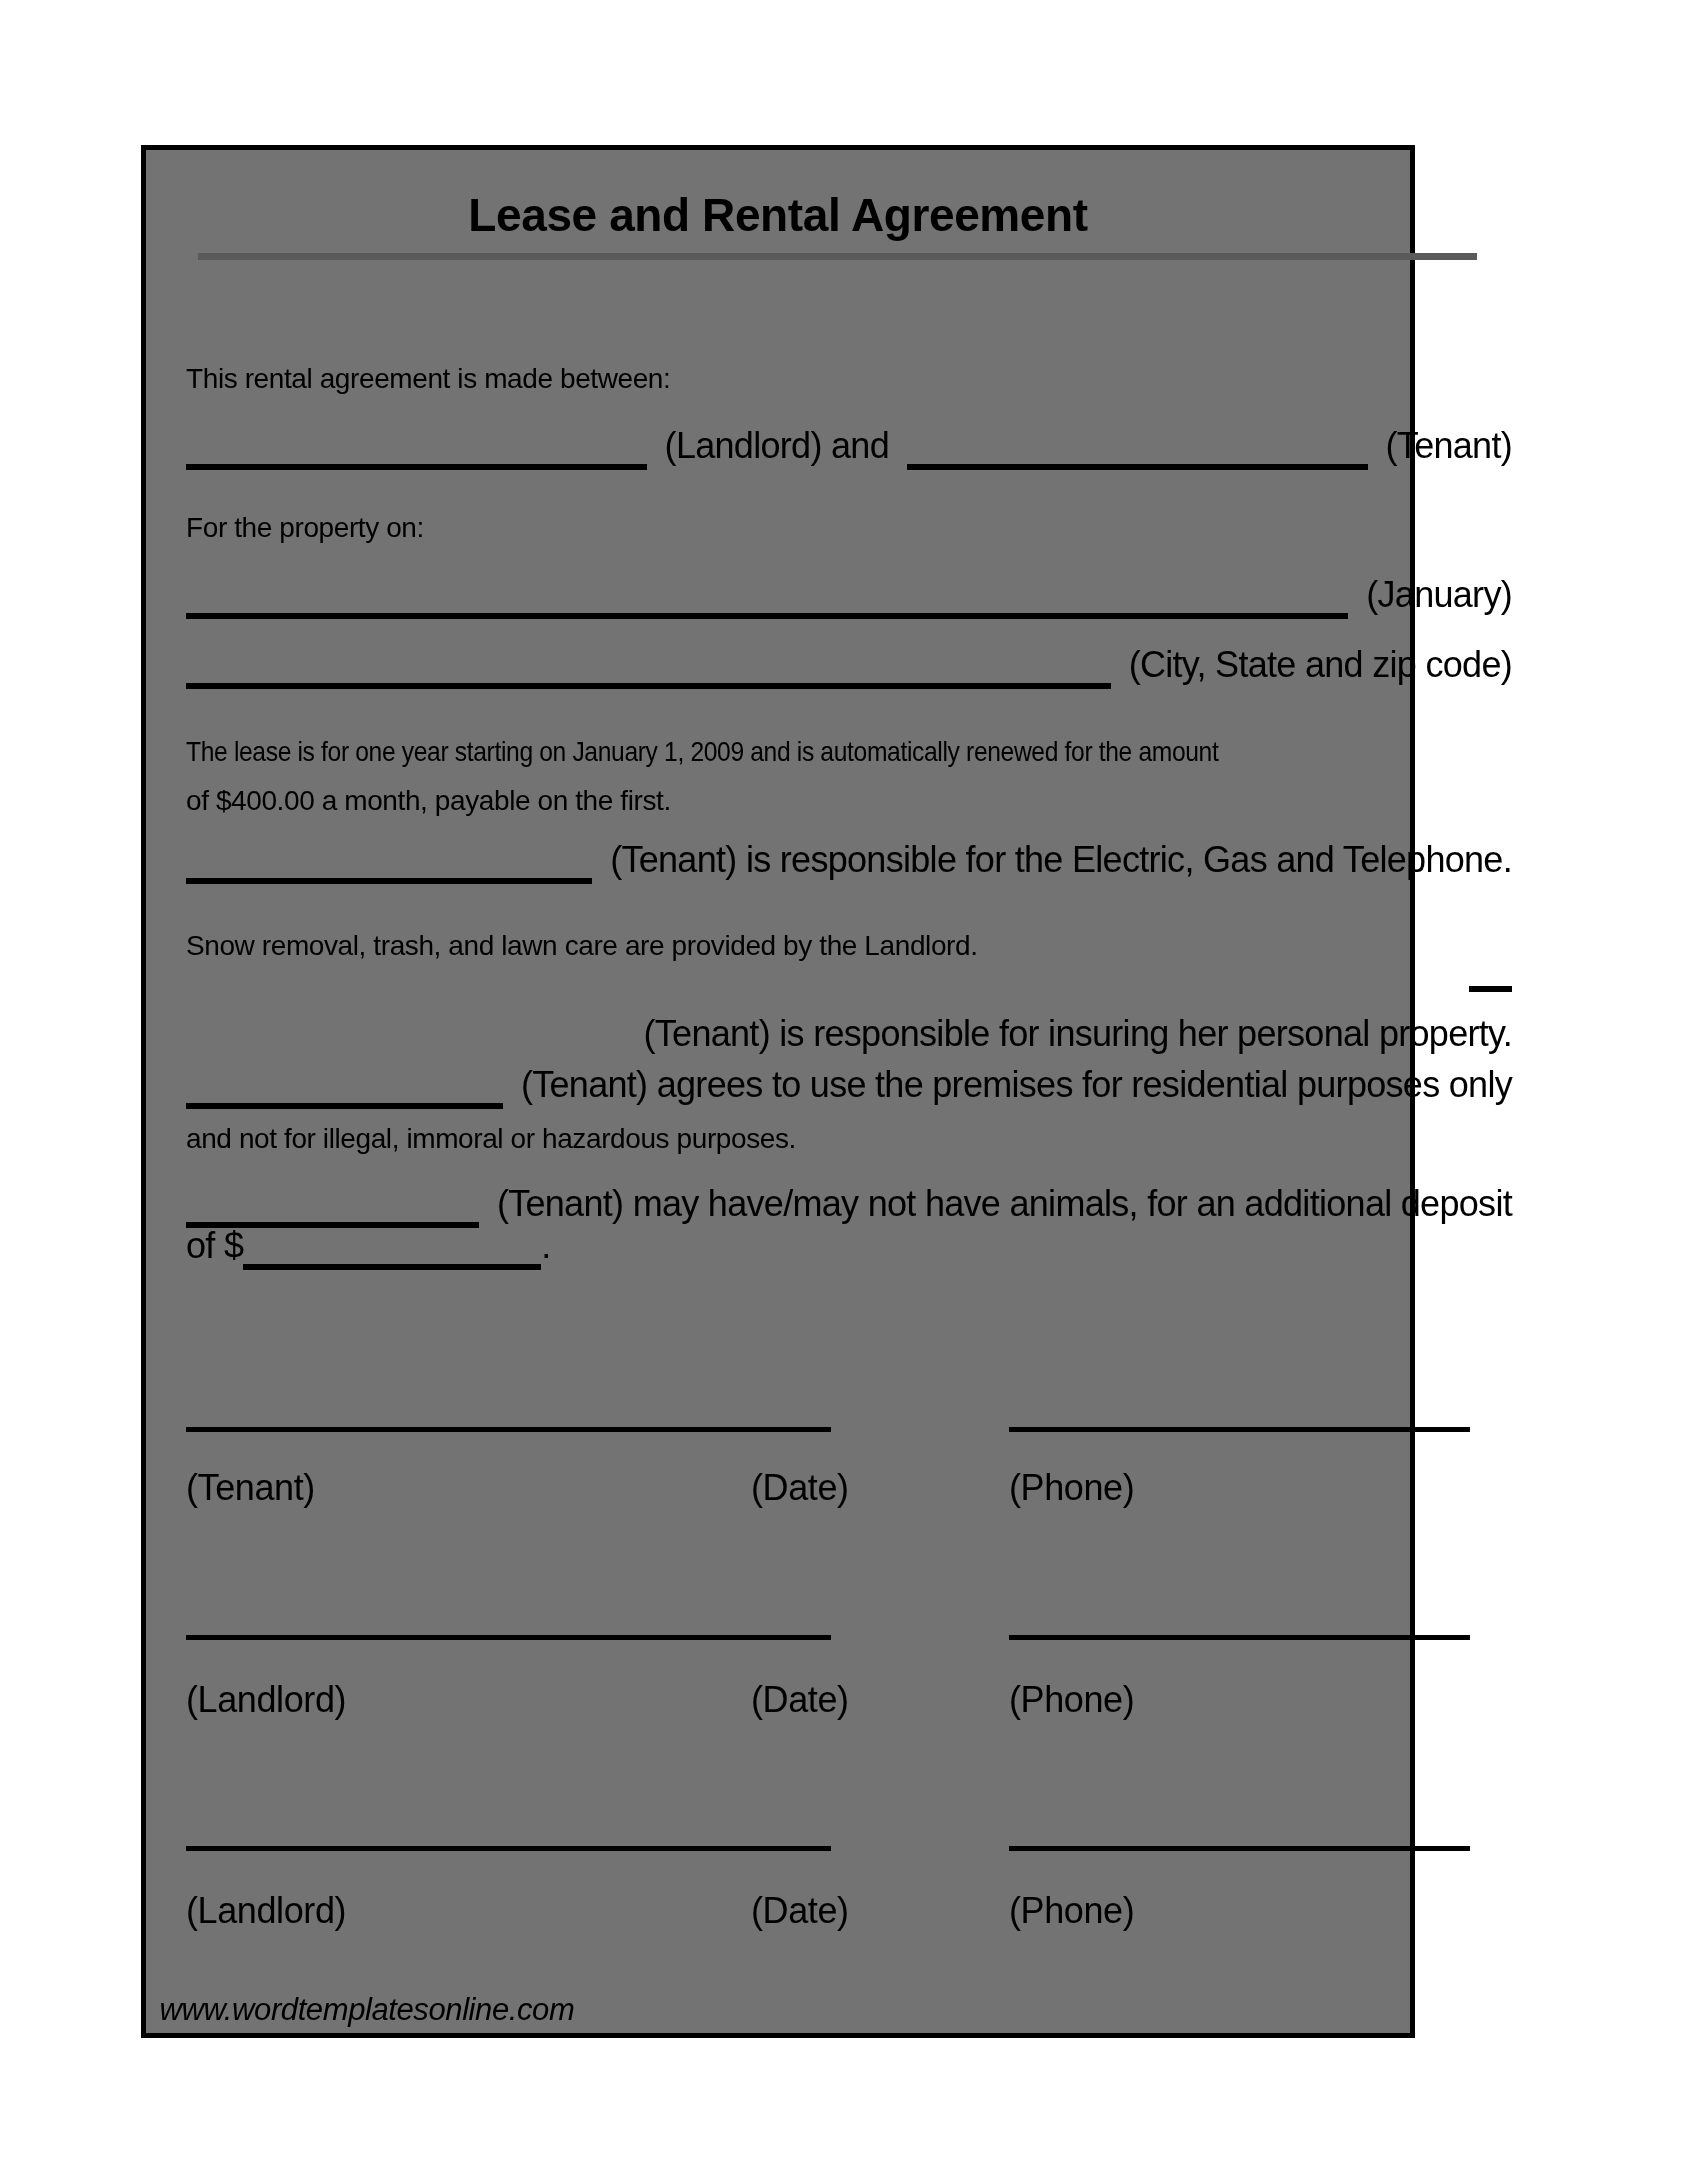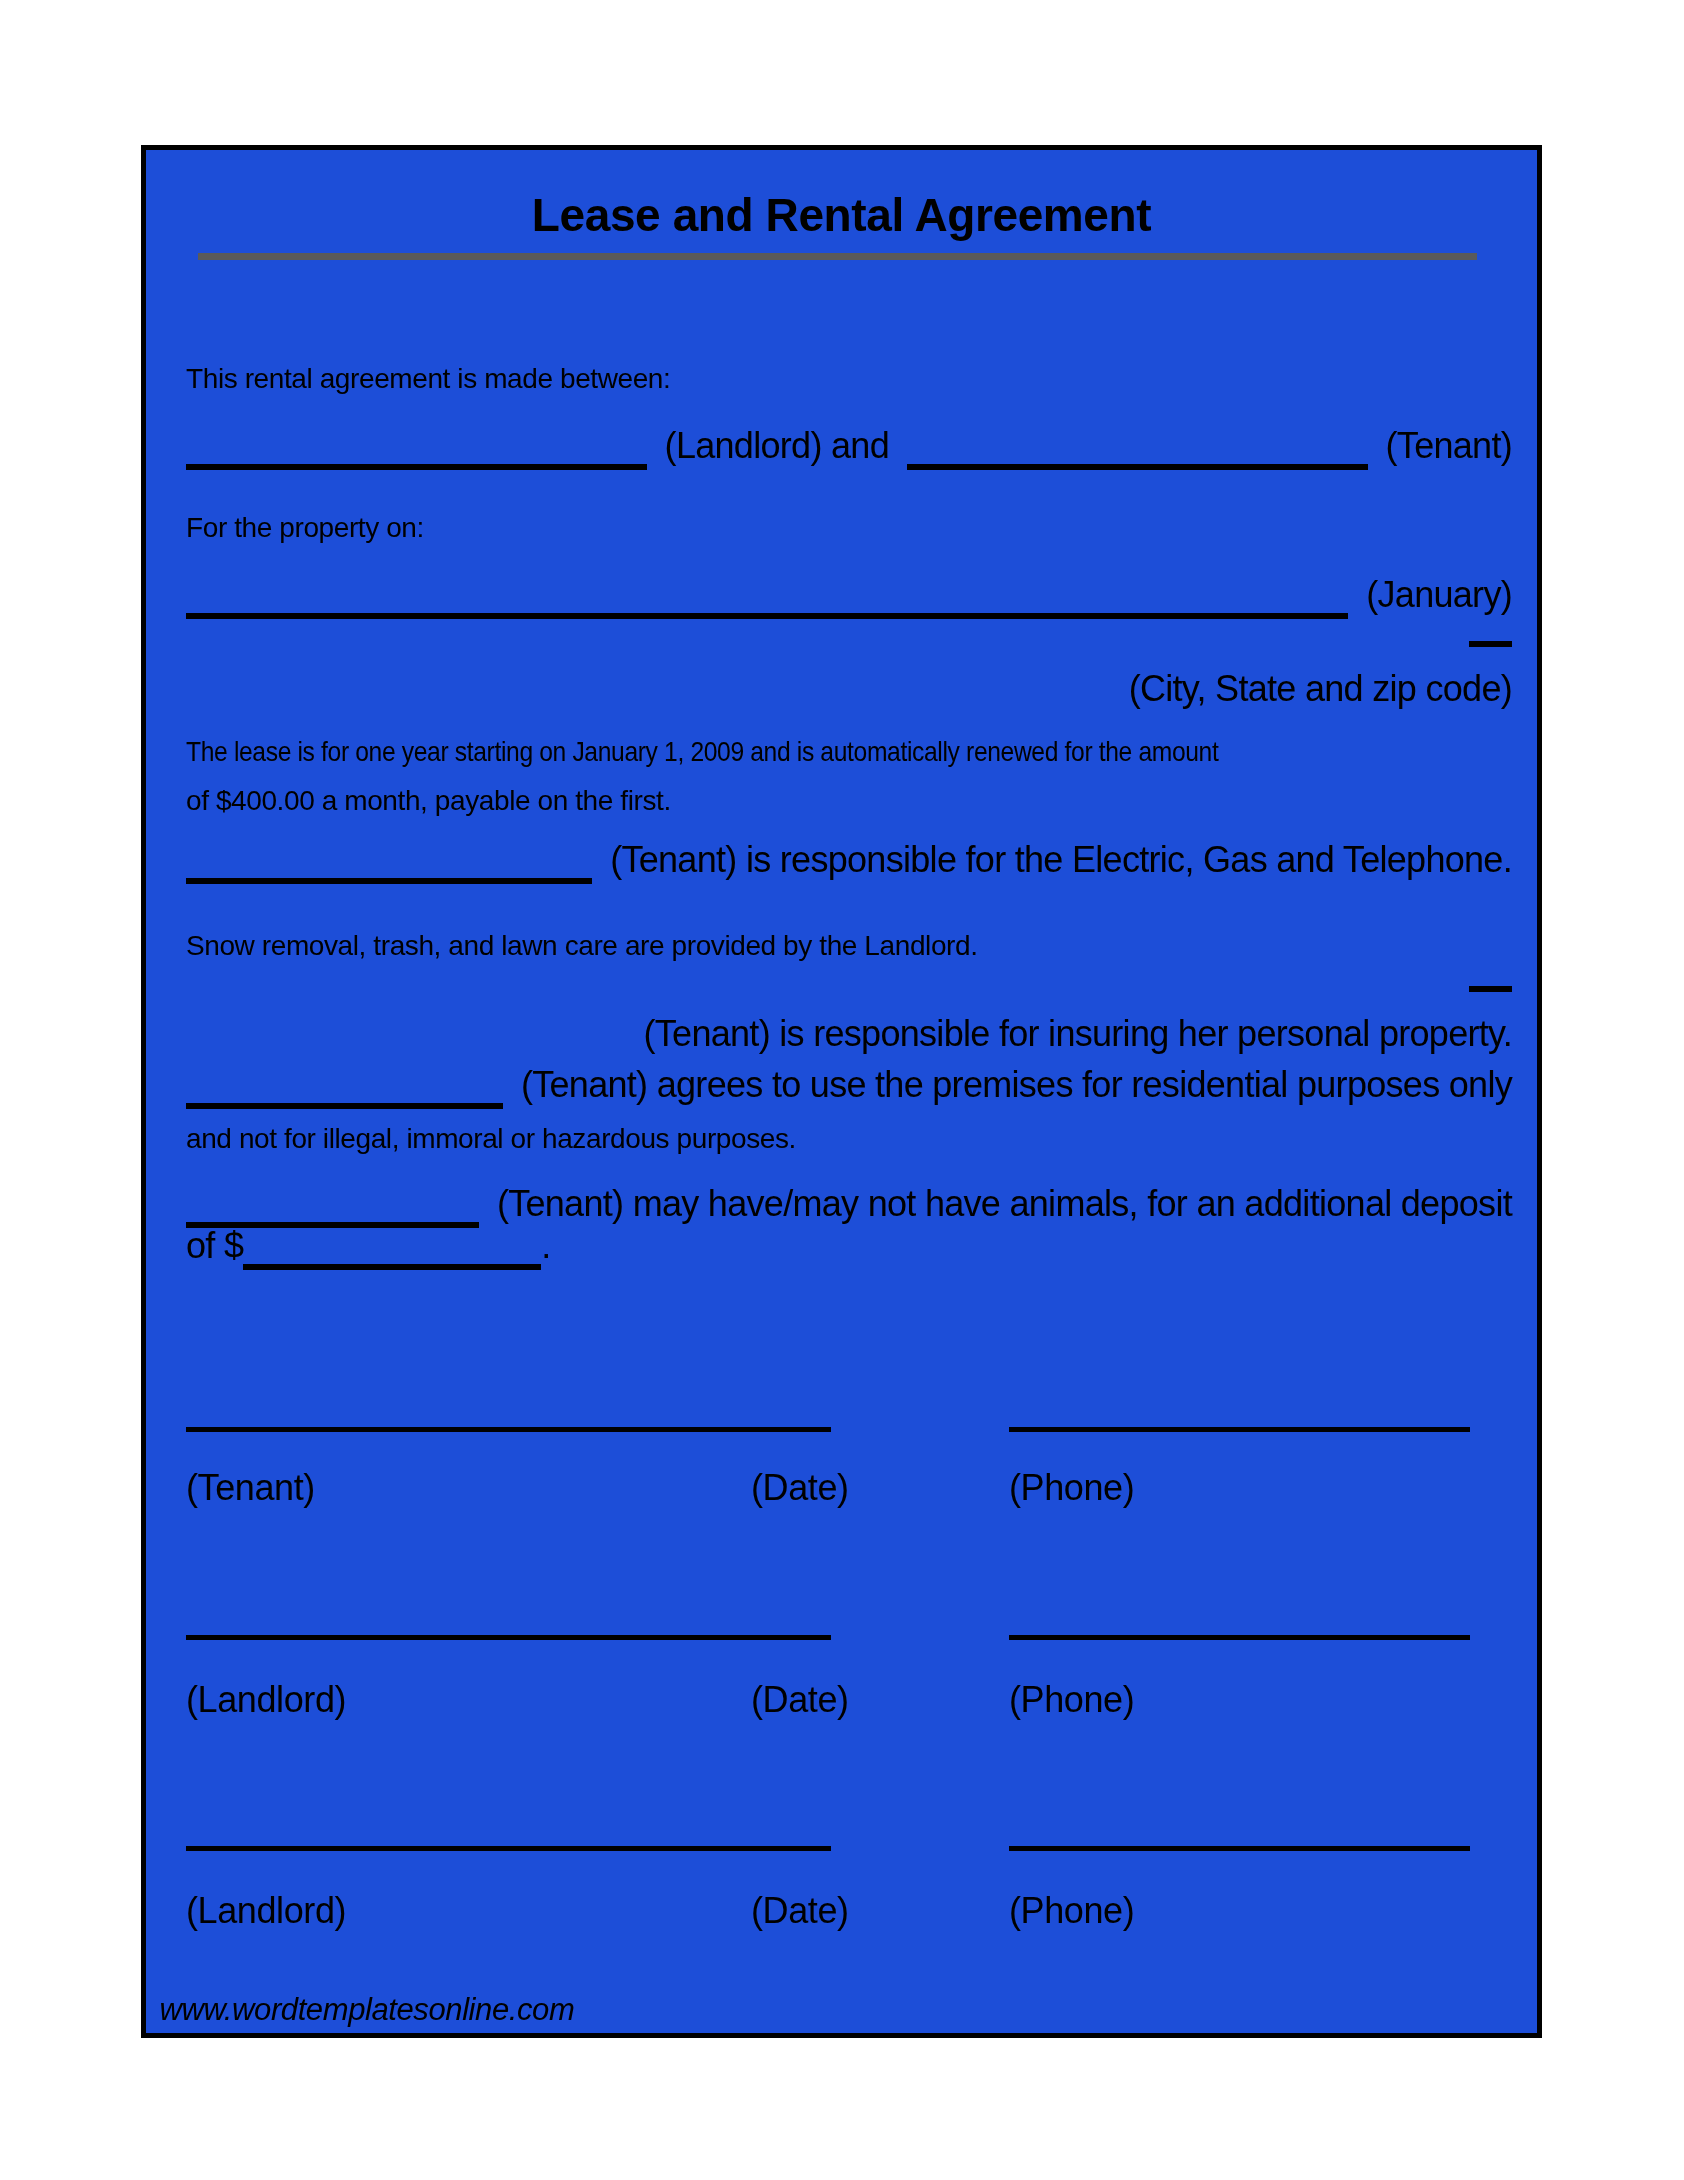--- a/index.html
+++ b/index.html
@@ -1,22 +1,22 @@
 <!DOCTYPE html>
 <html style="font-size:13.6px"><head>
 <meta charset="utf-8">
 <style>
   html,body { margin:0; padding:0; background:#ffffff; }
   .page {
     position:relative; width:1685px; height:2181px; background:#ffffff;
     font-family:"Liberation Sans", sans-serif; color:#000000; overflow:hidden;
   }
   .doc {
-    position:absolute; left:141px; top:145px; width:1401px; height:1893px;
-    border:5.1px solid #000000; box-sizing:border-box; background:#1d4ed8;
+    position:absolute; left:141px; top:145px; width:1274px; height:1893px;
+    border:5.1px solid #000000; box-sizing:border-box; background:#737373;
   }
   .row { position:absolute; left:40px; width:1326px; }
   .line { font-size:28px; line-height:49px; letter-spacing:-0.4px; }
   .fitspan { display:inline-block; white-space:nowrap; transform-origin:left bottom; }
   .title-row { position:absolute; left:0; width:100%; text-align:center; }
   .title-text { font-size:46px; font-weight:bold; line-height:56px; letter-spacing:-0.4px; }
   .title-rule { position:absolute; background:#5a5a5a; }
   .blankrow {
     position:absolute; left:40px; width:1326px; display:flex;
     align-items:flex-end; height:48px; gap:18px; transform-origin:left bottom;
@@ -60,21 +60,21 @@
 
     <div class="row line" style="top:353px;">
       <span class="fitspan">For the property on:</span>
     </div>
 
     <div class="blankrow" style="top:421px;">
       <span class="blank"></span>
       <span class="lbl">(January)</span>
     </div>
 
-    <div class="blankrow" style="top:491px;flex-direction:column;">
+    <div class="blankrow" style="top:491px;">
       <span class="blank"></span>
       <span class="lbl">(City, State and zip code)</span>
     </div>
 
     <div class="row line" style="top:577px;">
       <div><span class="fitspan" style="transform: scaleX(0.879661);">The lease is for one year starting on January 1, 2009 and is automatically renewed for the amount</span></div>
       <div><span class="fitspan">of $400.00 a month, payable on the first.</span></div>
     </div>
 
     <div class="blankrow" style="top:686px;">

